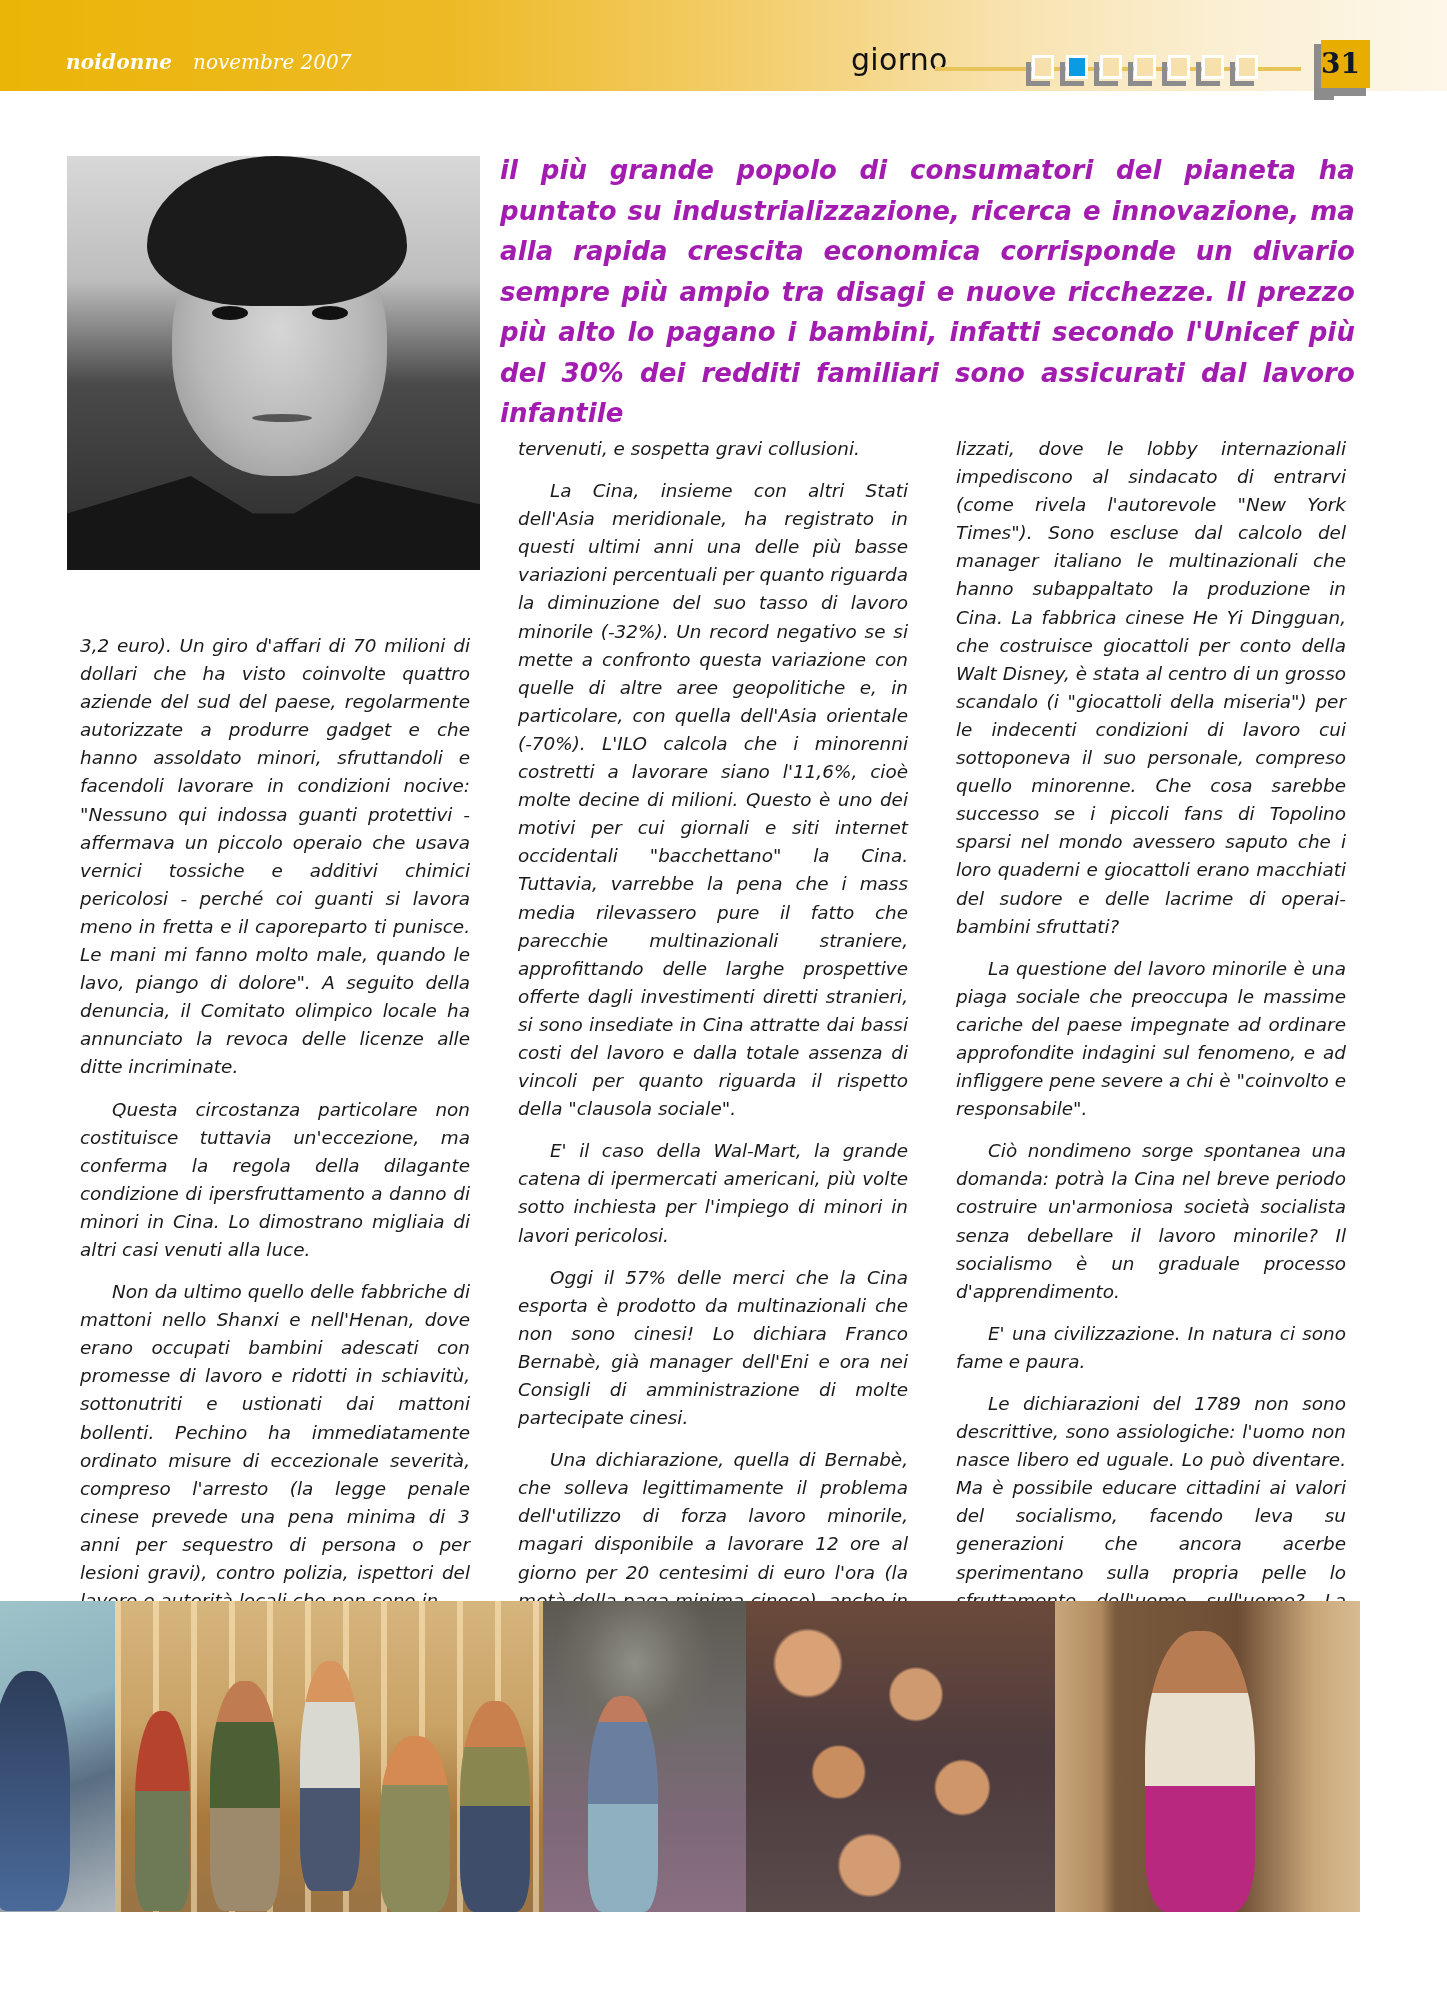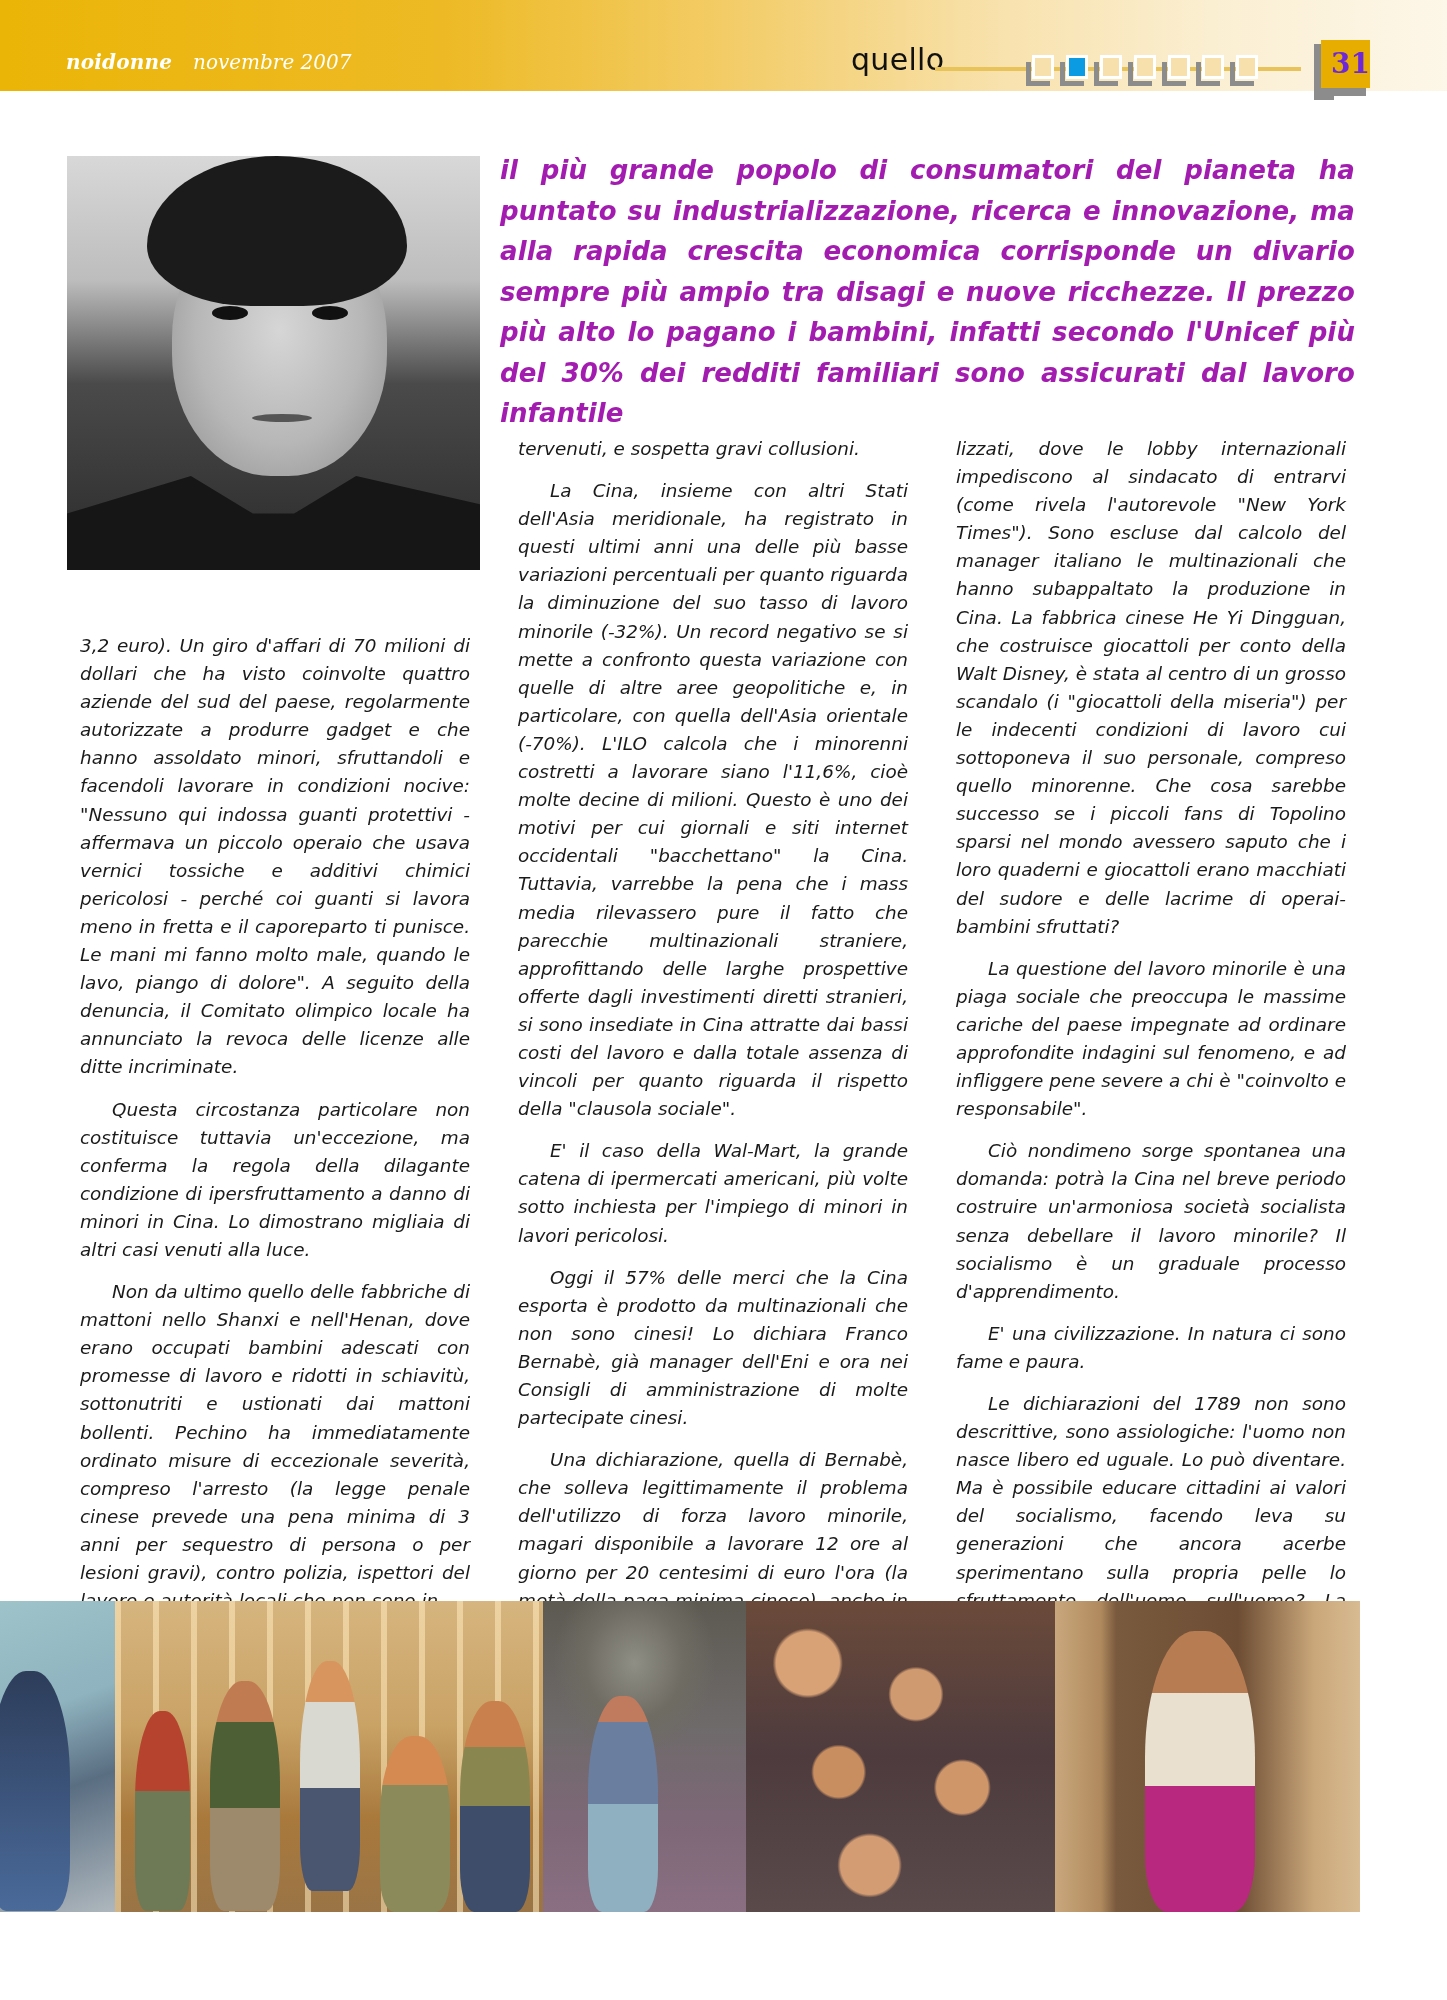--- a/index.html
+++ b/index.html
@@ -19,22 +19,22 @@
     .rule.r1 { left: 935px; width: 90px; }
     .rule.r2 { left: 1025px; width: 276px; }
     .navbox { position: absolute; top: 55px; width: 22px; height: 24px; box-sizing: border-box;
       border: 3px solid #ffffff; background: #f7e0ab; }
     .navbox.active { background: #0a9be3; border-color: #ffffff; }
     .navshadow { position: absolute; top: 62px; width: 24px; height: 24px; box-sizing: border-box;
       border-left: 5px solid #8c8c8c; border-bottom: 5px solid #8c8c8c; }
     .pageno-shadow { position: absolute; left: 1314px; top: 44px; width: 20px; height: 56px; background: #8c8c8c; }
     .pageno-shadow2 { position: absolute; left: 1314px; top: 88px; width: 52px; height: 8px; background: #8c8c8c; }
     .pageno { position: absolute; left: 1321px; top: 40px; width: 49px; height: 48px; background: #e7ad00;
-      color: #6d28d9; font-family: "DejaVu Serif", serif; font-weight: bold; font-size: 28px;
-      text-align: right; line-height: 48px; }
+      color: #0f172a; font-family: "DejaVu Serif", serif; font-weight: bold; font-size: 28px;
+      text-align: left; line-height: 48px; }
 
     
     .portrait { position: absolute; left: 67px; top: 156px; width: 413px; height: 414px; overflow: hidden;
       background: radial-gradient(ellipse 30% 34% at 50% 48%, #c9c9c9 0%, #a2a2a2 50%, transparent 75%),
                   linear-gradient(to bottom, #d8d8d8 0%, #bdbdbd 30%, #4a4a4a 55%, #2a2a2a 100%); }
     .portrait .hair { position: absolute; left: 80px; top: 0; width: 260px; height: 150px;
       background: #1b1b1b; border-radius: 50% 50% 40% 40% / 60% 60% 40% 40%; }
     .portrait .face { position: absolute; left: 105px; top: 55px; width: 215px; height: 265px;
       background: radial-gradient(ellipse at 50% 45%, #d6d6d6 0%, #b7b7b7 55%, #8d8d8d 100%); border-radius: 48% 48% 46% 46%; }
     .portrait .eye { position: absolute; top: 150px; width: 36px; height: 14px; background: #111; border-radius: 50%; }
@@ -76,21 +76,21 @@
     .p5 { left: 1055px; width: 305px; background:
         linear-gradient(to right, #c9a77c 0%, #b08a5e 15%, #7a5a3e 20%, #6d4d34 60%, #caa77a 85%, #d8bb92 100%); }
     .figure { position: absolute; border-radius: 45% 45% 20% 20%; }
   </style>
 </head>
 <body>
 
 <div class="header">
   <span class="brand">noidonne</span>
   <span class="issue">novembre 2007</span>
-  <span class="section">quello</span>
+  <span class="section">giorno</span>
   <div class="rule r1"></div>
   <div class="rule r2"></div>
   <div id="section-nav">
       <div class="navshadow" style="left: 1026px;"></div>
       <div class="navbox" style="left: 1032px;"></div>
       <div class="navshadow" style="left: 1060px;"></div>
       <div class="navbox active" style="left: 1066px; background: rgb(10, 155, 227);"></div>
       <div class="navshadow" style="left: 1094px;"></div>
       <div class="navbox" style="left: 1100px;"></div>
       <div class="navshadow" style="left: 1128px;"></div>

